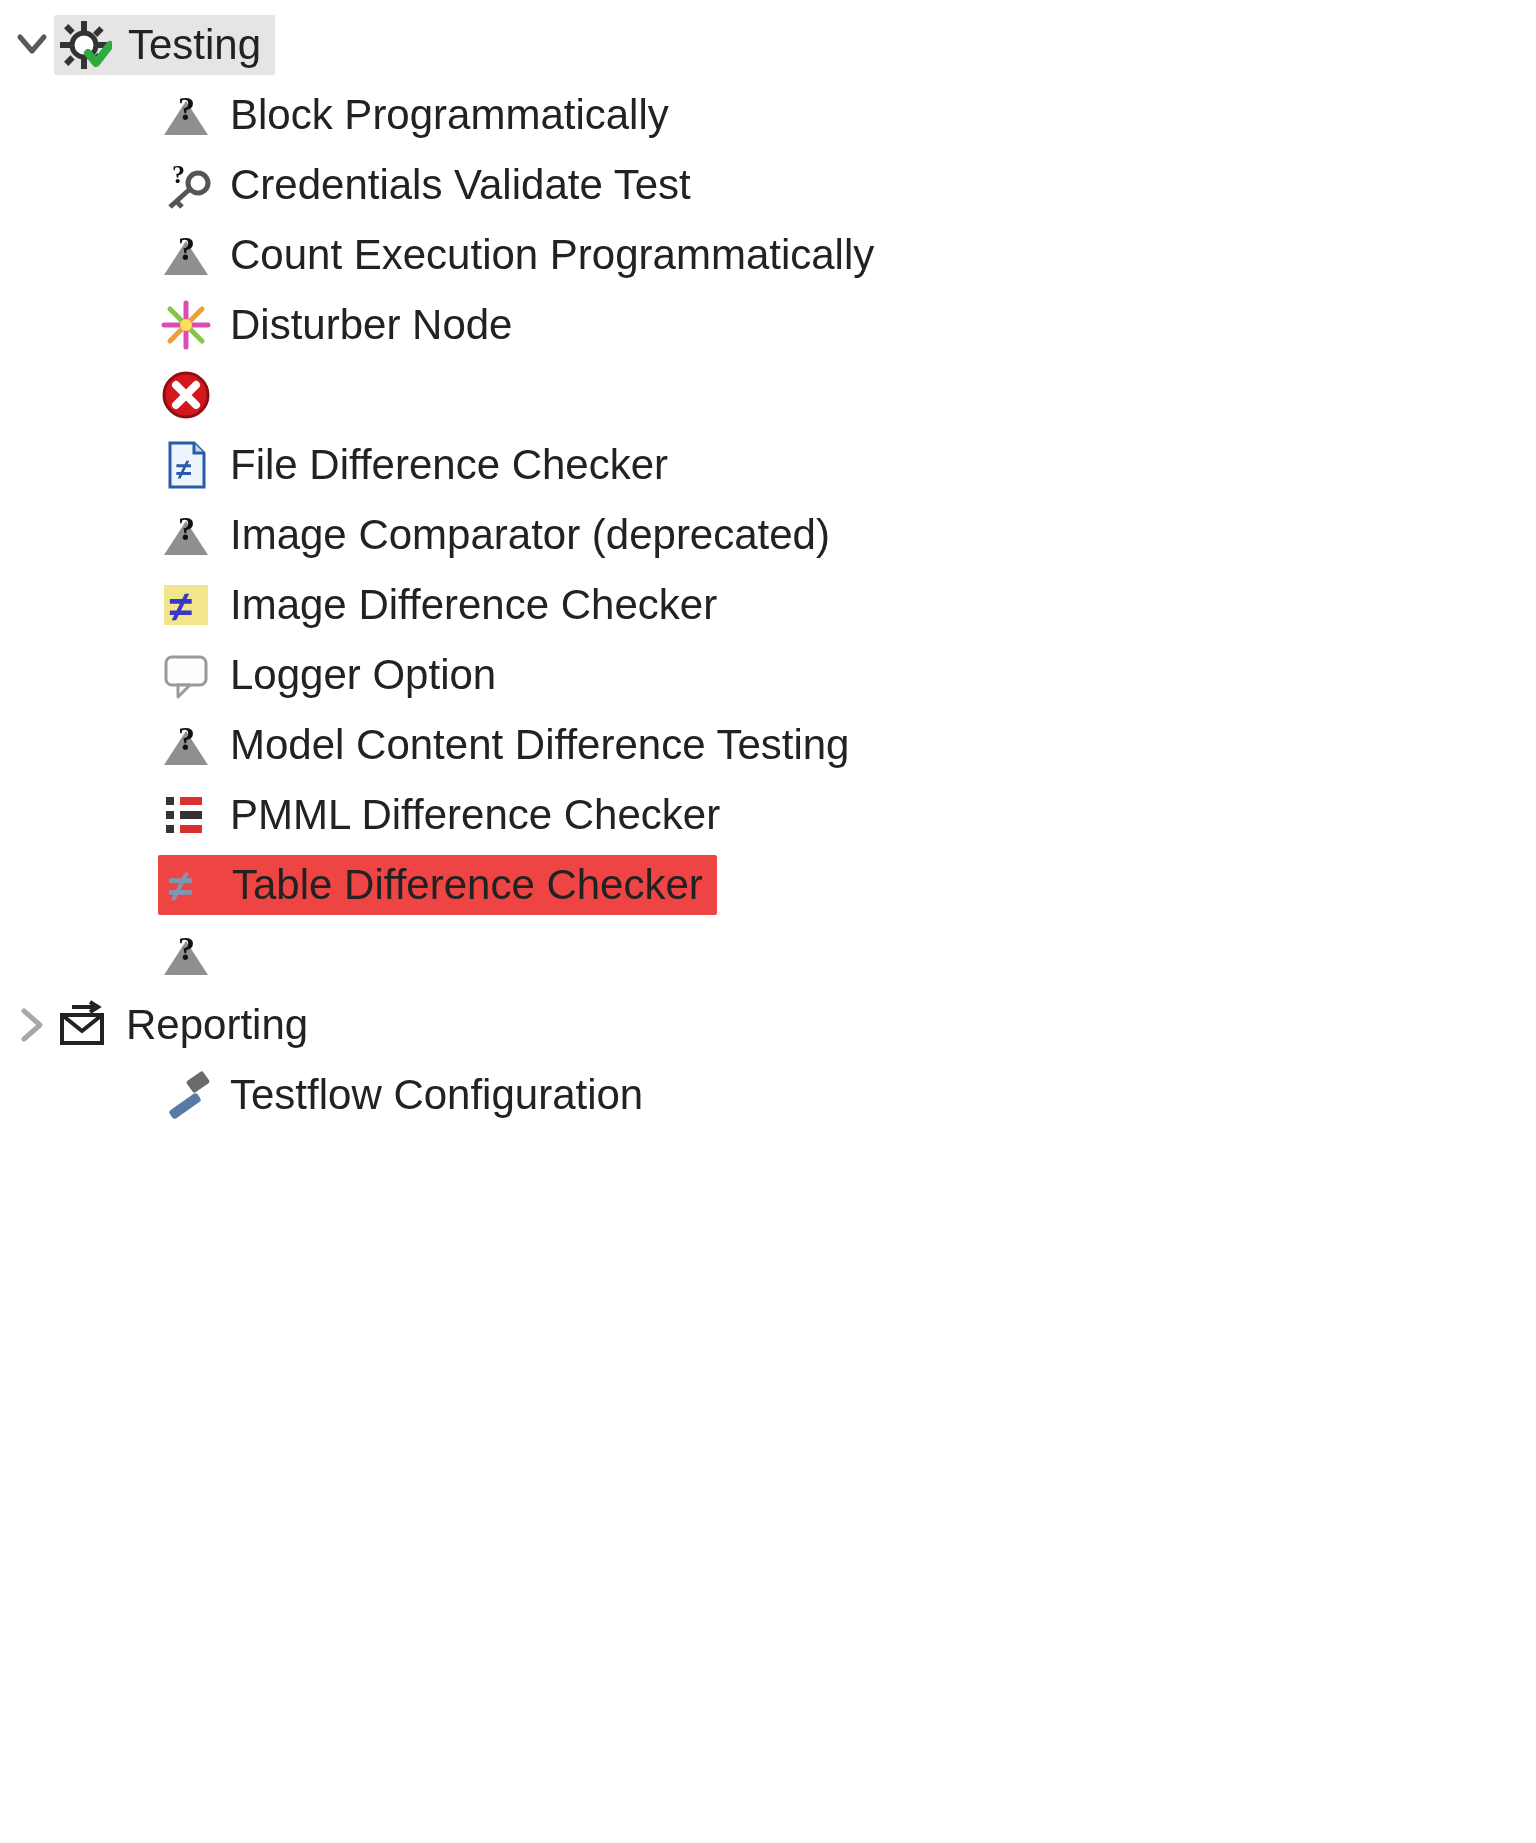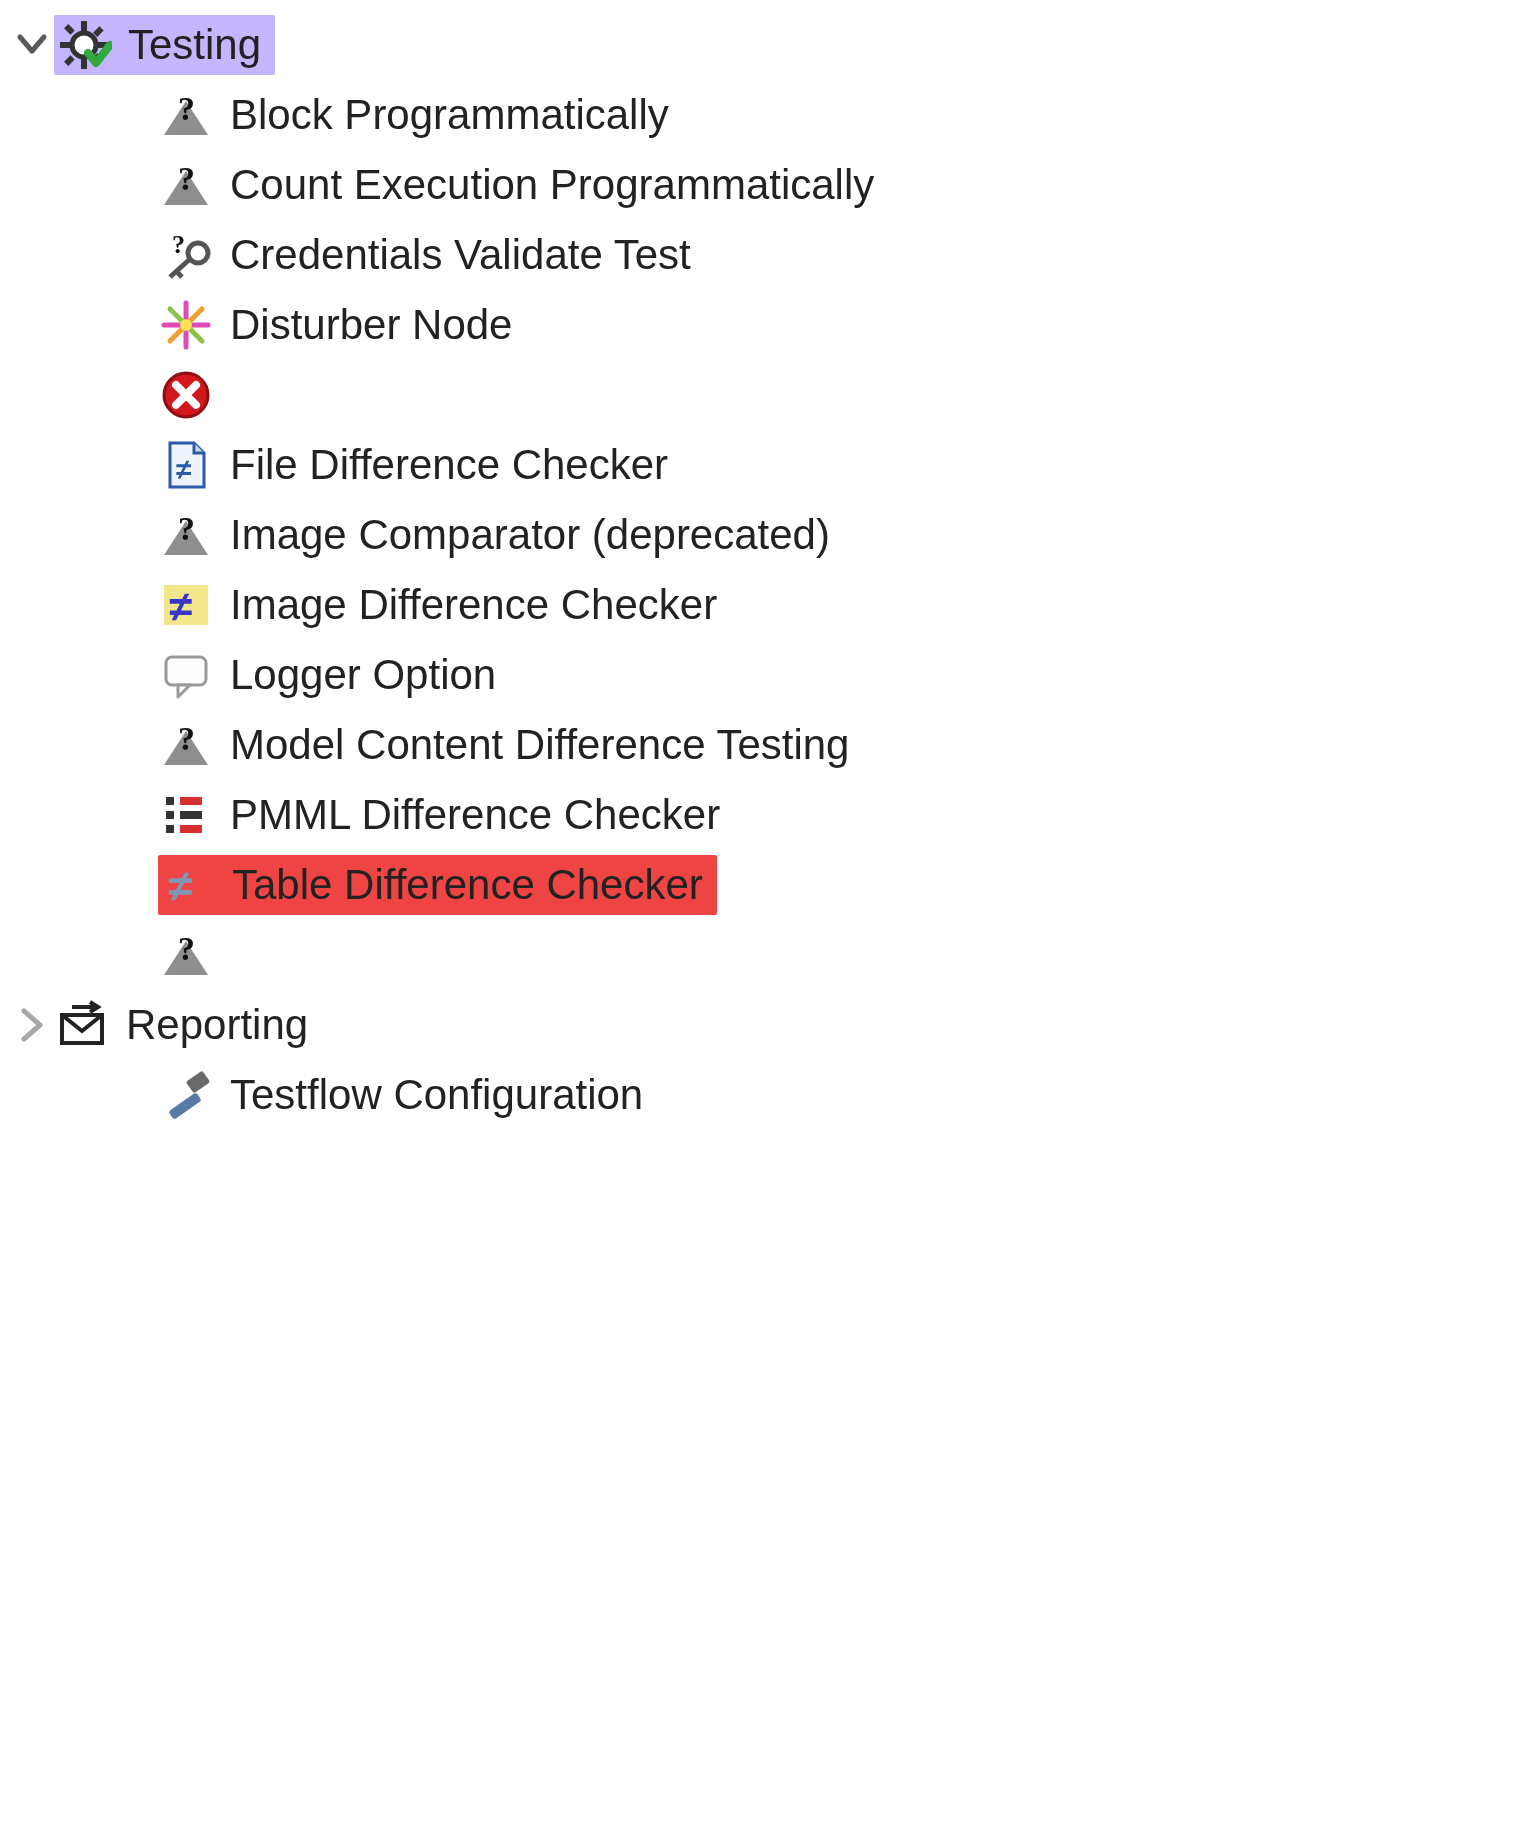--- a/index.html
+++ b/index.html
@@ -38,21 +38,21 @@
     display: flex;
     align-items: center;
     justify-content: center;
     margin-right: 14px;
   }
   .icon svg { display:block; }
   .label {
     padding: 2px 6px 2px 2px;
   }
   .selected-parent {
-    background: #c4b5fd;
+    background: #e5e5e5;
   }
   .selected-child {
     background: #ef4444;
   }
   .sel-wrap {
     display: inline-flex;
     align-items: center;
     padding: 2px 8px 2px 2px;
     border-radius: 2px;
   }
@@ -188,34 +188,34 @@
           <use href="#ic-question-triangle"></use>
         </svg>
     </span>
     <span class="label">Block Programmatically</span>
   </div>
 
   <div class="row">
     <span class="indent2"></span>
     <span class="icon">
       <svg width="56" height="56" viewBox="0 0 56 56">
+          <use href="#ic-key-question"></use>
+        </svg>
+    </span>
+    <span class="label">Credentials Validate Test</span>
+  </div>
+
+  <div class="row">
+    <span class="indent2"></span>
+    <span class="icon">
+      <svg width="56" height="56" viewBox="0 0 56 56">
           <use href="#ic-question-triangle"></use>
         </svg>
     </span>
     <span class="label">Count Execution Programmatically</span>
-  </div>
-
-  <div class="row">
-    <span class="indent2"></span>
-    <span class="icon">
-      <svg width="56" height="56" viewBox="0 0 56 56">
-          <use href="#ic-key-question"></use>
-        </svg>
-    </span>
-    <span class="label">Credentials Validate Test</span>
   </div>
 
   <div class="row">
     <span class="indent2"></span>
     <span class="icon">
       <svg width="56" height="56" viewBox="0 0 56 56">
           <use href="#ic-flower"></use>
         </svg>
     </span>
     <span class="label">Disturber Node</span>

